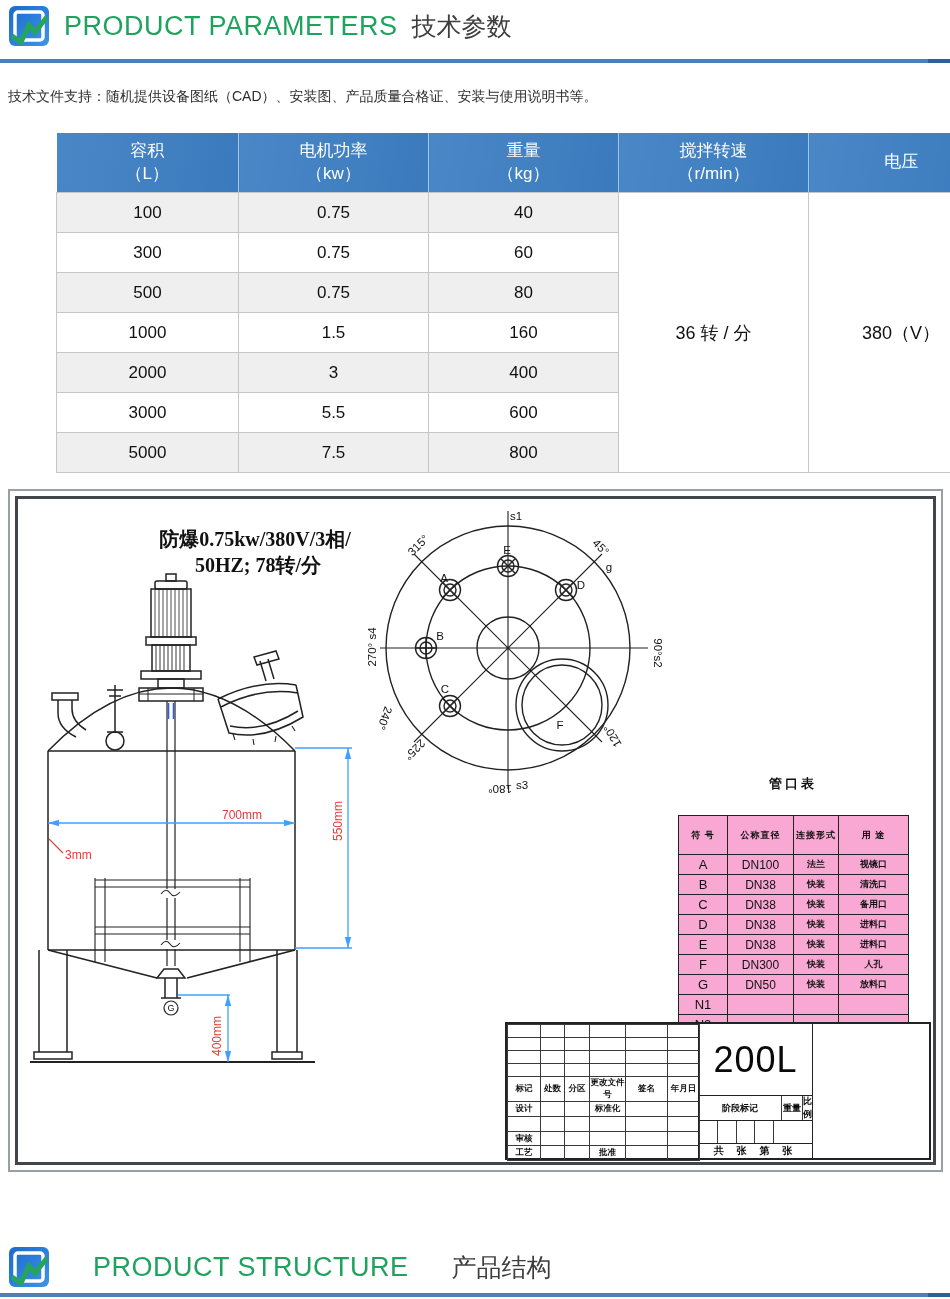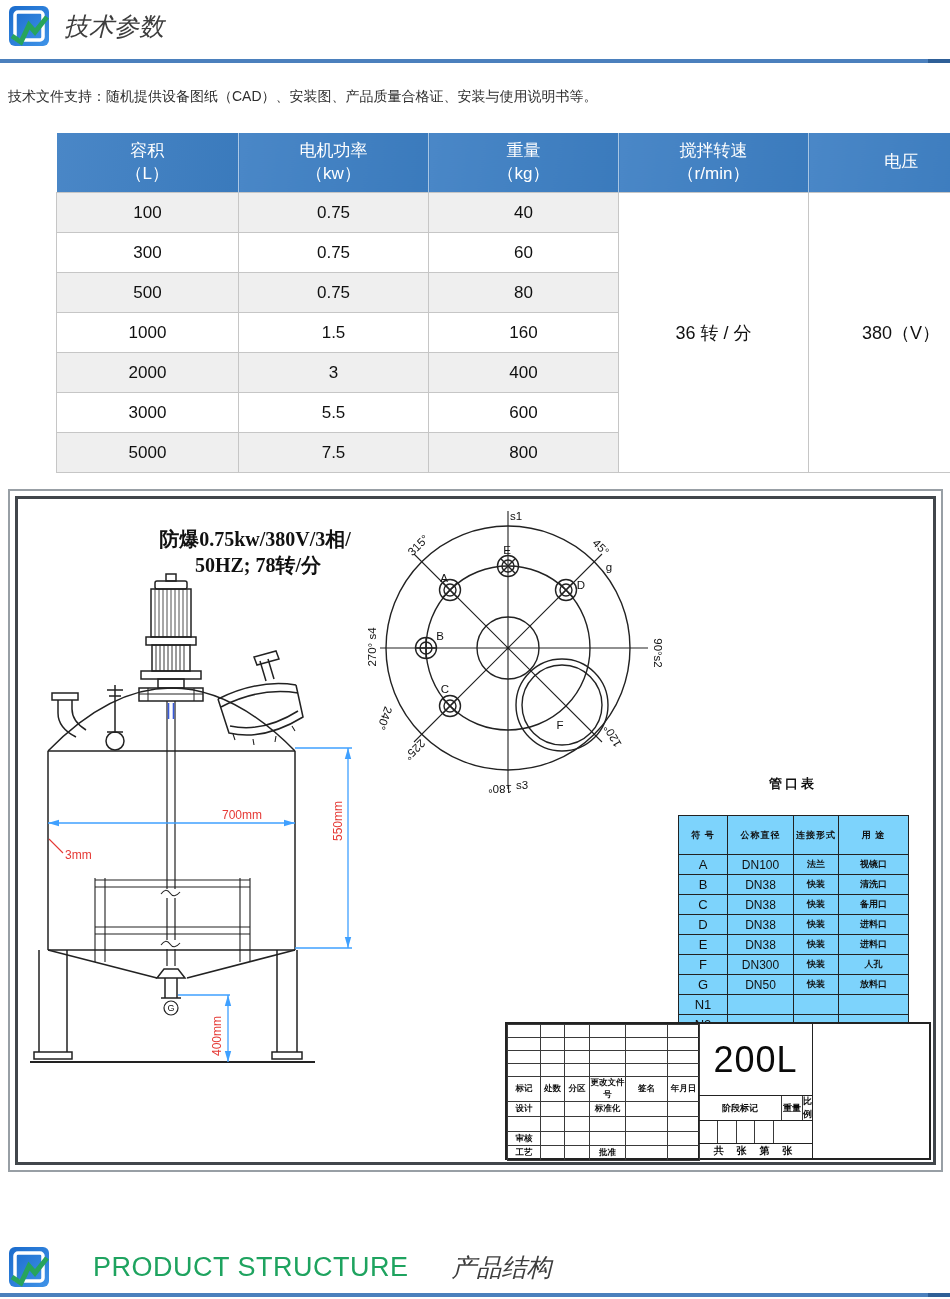--- a/index.html
+++ b/index.html
@@ -2,21 +2,21 @@
 <html><head>
 <meta charset="utf-8">
 <style>
   html,body{margin:0;padding:0;}
   body{width:950px;height:1299px;position:relative;background:#fff;
        font-family:"Liberation Sans",sans-serif;color:#222;overflow:hidden;}
 
   
   .sec-head{position:absolute;left:0;display:flex;align-items:center;gap:14px;padding-left:8px;}
   .sec-title-en{font-size:27px;color:#1ea35f;letter-spacing:.5px;white-space:nowrap;}
-  .sec-title-zh{font-size:25px;color:#3d3d3d;white-space:nowrap;font-style:italic;}
+  .sec-title-zh{font-size:25px;color:#3d3d3d;white-space:nowrap;}
   #head-top{top:5px;}
   #head-bottom{top:1246px;gap:43px;}
   .rule{position:absolute;left:0;width:950px;height:4px;
         background:linear-gradient(90deg,#4b80bd 0,#4b80bd 928px,#2e5f97 928px);}
   #rule-top{top:59px;}
   #rule-bottom{top:1293px;}
 
   #intro{position:absolute;left:8px;top:88px;font-size:14px;color:#2e2e2e;}
 
   
@@ -31,21 +31,21 @@
 
   
   #drawing{position:absolute;left:8px;top:489px;width:935px;height:683px;background:#fff;}
   #drawing .outer{position:absolute;inset:0;border:2px solid #989fa5;}
   #drawing .inner{position:absolute;inset:7px;border:3px solid #41464b;}
   svg.cad{position:absolute;left:0;top:0;}
 
   
   .ptw{position:absolute;left:670px;top:286px;width:230px;text-align:center;color:#111;}
   .pt-title{font-size:13px;font-weight:bold;letter-spacing:3px;margin-bottom:22px;}
-  table.pt{border-collapse:collapse;width:230px;table-layout:fixed;background:#7dd3fc;}
+  table.pt{border-collapse:collapse;width:230px;table-layout:fixed;background:#f9a8d4;}
   .pt th,.pt td{border:1px solid #222;padding:0;overflow:hidden;}
   .pt th{height:38px;font-size:9px;font-weight:bold;letter-spacing:1px;}
   .pt td{height:19px;}
   .pt .c-id{font-size:13px;}
   .pt .c-dn{font-size:12px;}
   .pt .c-sm{font-size:9px;font-weight:bold;}
 
   
   .tb{position:absolute;left:497px;top:533px;width:426px;height:138px;display:flex;
       border:2px solid #222;box-sizing:border-box;background:#fff;color:#0a0a0a;}
@@ -80,20 +80,21 @@
     <defs>
         <linearGradient id="lg" x1="0" y1="0" x2="1" y2="1">
       <stop offset="0" stop-color="#1a6bcc"></stop>
           <stop offset="1" stop-color="#3f93e8"></stop>
     </linearGradient>
       </defs>
     <rect x="1" y="1" width="40" height="40" rx="6" fill="url(#lg)"></rect>
     <rect x="7" y="7" width="28" height="28" rx="3" fill="none" stroke="#fff" stroke-width="3.5"></rect>
     <polyline points="4,31 13,37 21,20 27,27 39,12" fill="none" stroke="#27a45c" stroke-width="5"></polyline>
   </svg>
+  <span class="sec-title-en">PRODUCT PARAMETERS</span>
   <span class="sec-title-zh">技术参数</span>
 </div>
 <div class="rule" id="rule-top"></div>
 
 <div id="intro">技术文件支持：随机提供设备图纸（CAD）、安装图、产品质量合格证、安装与使用说明书等。</div>
 
 <table class="spec">
   <colgroup>
       <col style="width:182px">
       <col style="width:190px">

